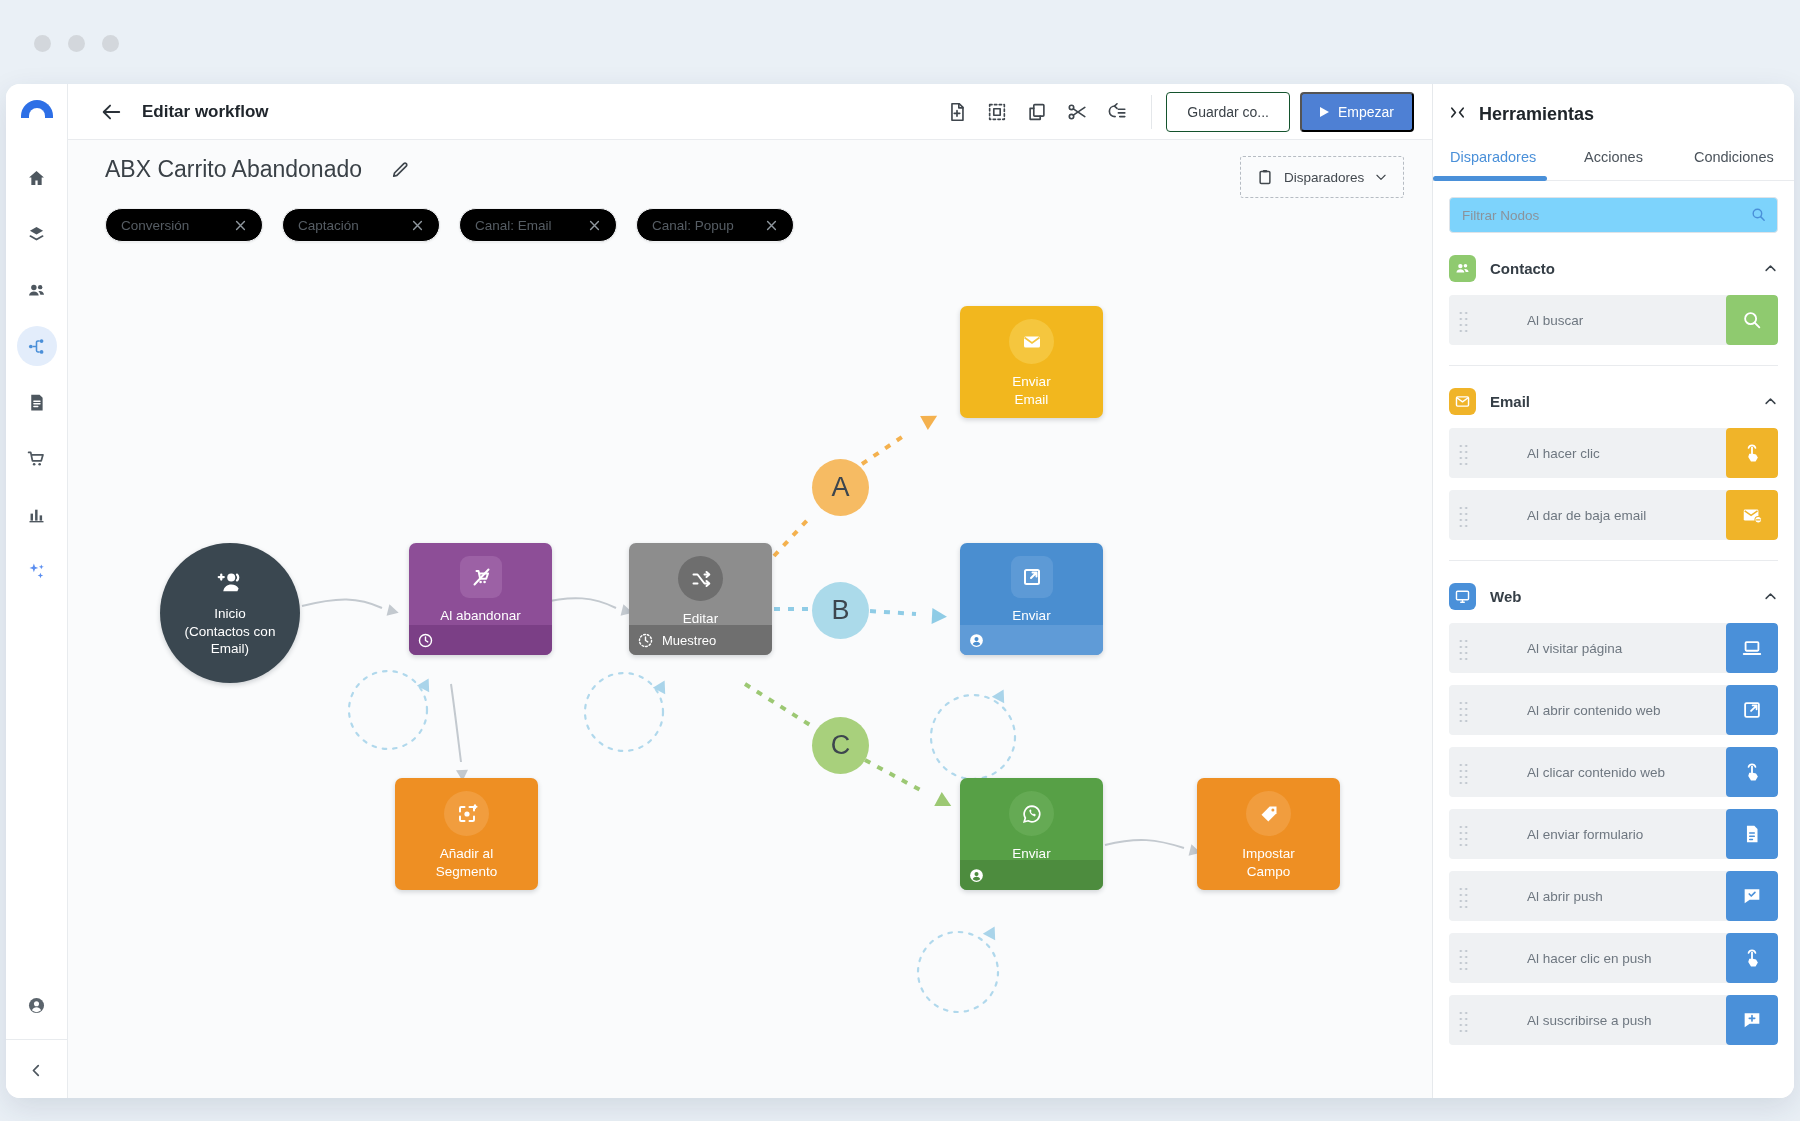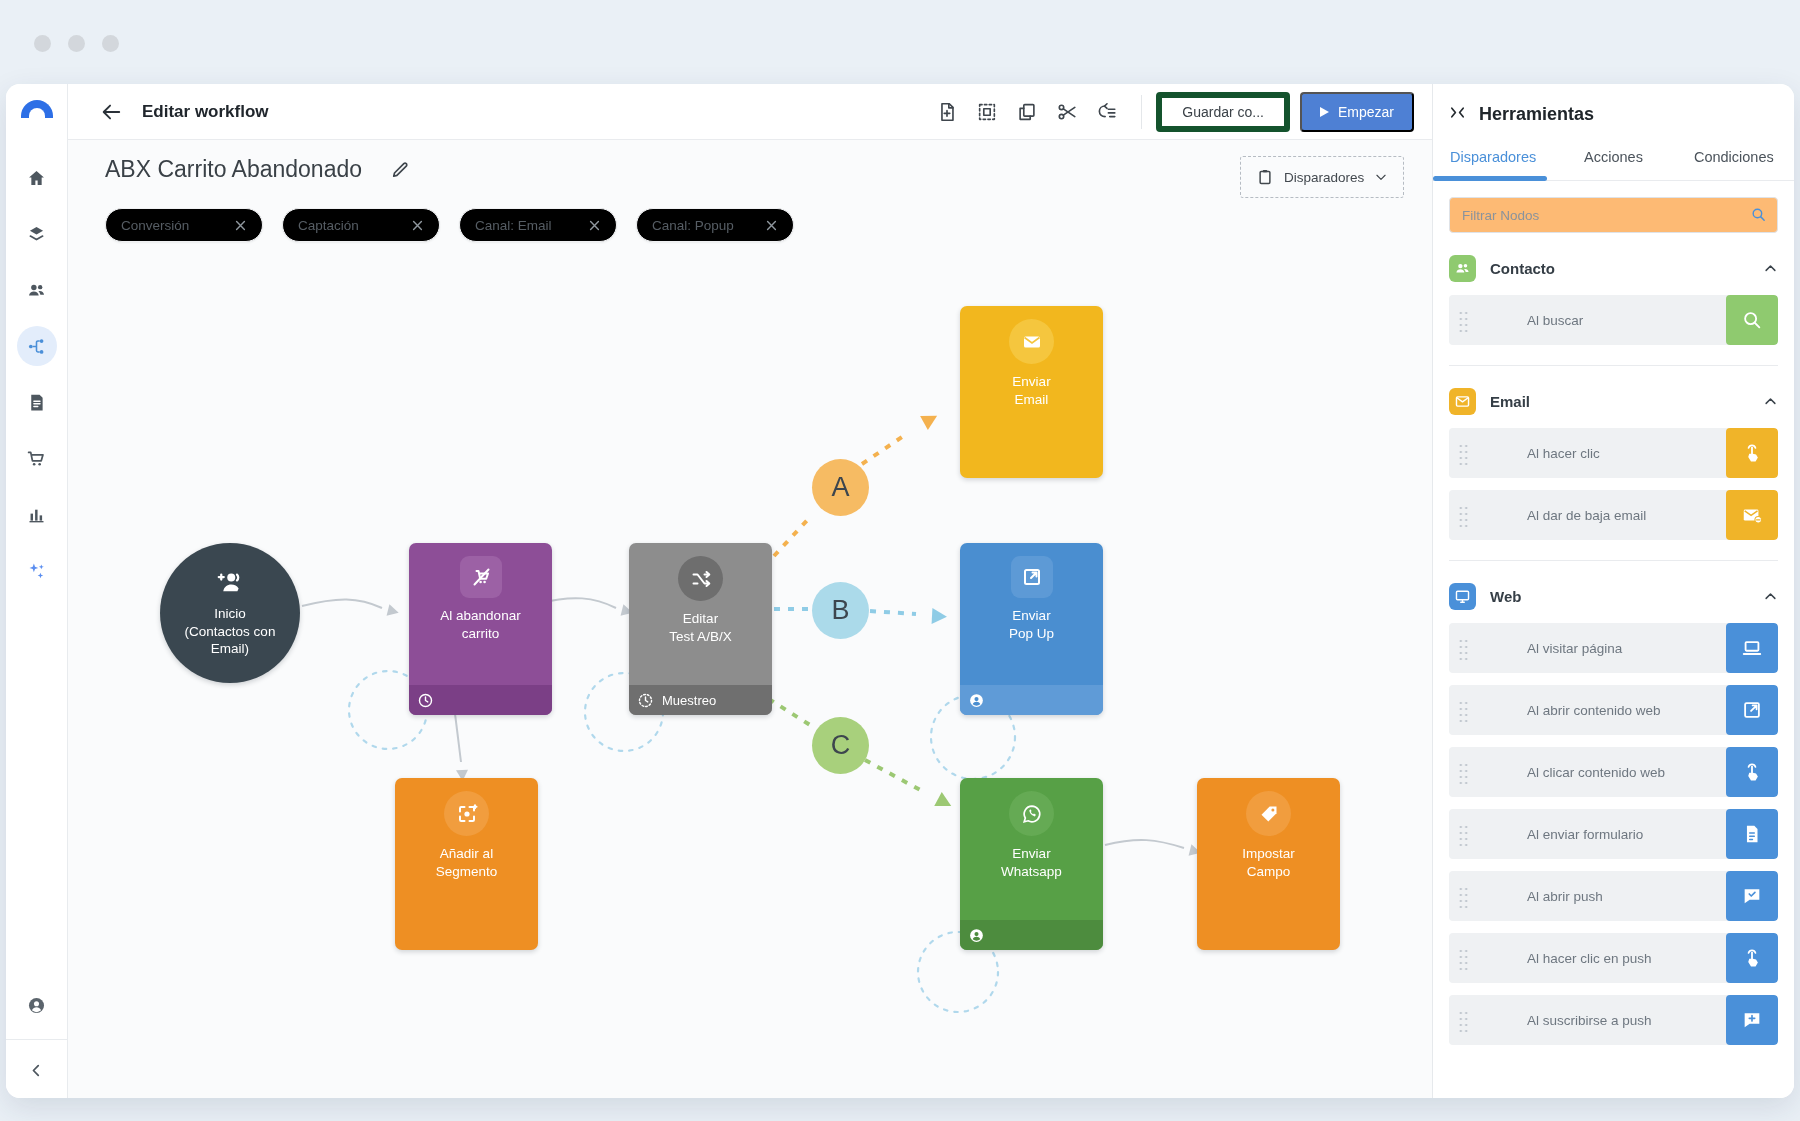--- a/index.html
+++ b/index.html
@@ -32,21 +32,21 @@
   
   .main { flex:1; min-width:0; display:flex; flex-direction:column; }
   .topbar { height:56px; border-bottom:1px solid #e9ebee; background:#fff; display:flex; align-items:center; padding:0 18px 0 26px; }
   .back-btn { width:34px; height:34px; display:flex; align-items:center; justify-content:center; color:#2a3138; margin-right:14px; cursor:pointer; }
   .back-btn svg { width:22px; height:22px; }
   .topbar-title { font-size:17px; font-weight:700; color:#20262c; }
   .topbar-spacer { flex:1; }
   .tool-btn { width:40px; height:40px; display:flex; align-items:center; justify-content:center; color:#3f464d; cursor:pointer; }
   .tool-btn svg { width:22px; height:22px; stroke-width:1.8; }
   .vdiv { width:1px; height:34px; background:#e4e7ea; margin:0 14px; }
-  .btn-secondary { height:40px; padding:0 20px; border:6px solid #14532d; border-radius:4px; background:#fff;
+  .btn-secondary { height:40px; padding:0 20px; border:1px solid #14532d; border-radius:4px; background:#fff;
                    font-size:14px; color:#3b4248; display:flex; align-items:center; cursor:pointer; }
   .btn-primary { height:40px; padding:0 18px; margin-left:10px; border-radius:4px; background:#4e80d4; color:#fff;
                  font-size:14px; display:flex; align-items:center; gap:9px; cursor:pointer; }
   .play-tri { width:0; height:0; border-left:9px solid #fff; border-top:5.5px solid transparent; border-bottom:5.5px solid transparent; }
 
   
   .canvas { position:relative; flex:1; background:#fafbfc; overflow:hidden; }
   .canvas-title-row { position:absolute; left:37px; top:16px; display:flex; align-items:center; gap:28px; }
   .canvas-title { font-size:23px; color:#3a4147; }
   .pencil-btn { color:#3f464d; cursor:pointer; display:flex; }
@@ -58,21 +58,21 @@
   .tag-close { color:#8f979e; display:flex; cursor:pointer; }
   .tag-close svg { width:13px; height:13px; stroke-width:2.2; }
   .clipboard-btn { position:absolute; left:1172px; top:16px; height:42px; padding:0 15px;
                    border:1px dashed #b6bcc3; border-radius:3px; display:flex; align-items:center; gap:10px;
                    font-size:13.5px; color:#42484e; cursor:pointer; }
   .clipboard-btn svg { width:18px; height:18px; }
 
   .wires { position:absolute; left:0; top:0; pointer-events:none; }
 
   
-  .node { position:absolute; width:143px; height:172px; border-radius:7px; color:#fff; text-align:center;
+  .node { position:absolute; width:143px; height:112px; border-radius:7px; color:#fff; text-align:center;
           box-shadow:0 2px 5px rgba(30,40,50,.18); cursor:pointer; }
   .node-chip { margin:13px auto 9px; width:45px; height:45px; display:flex; align-items:center; justify-content:center; color:#fff; }
   .node-chip svg { width:24px; height:24px; }
   .chip-round { border-radius:50%; }
   .chip-square { width:42px; height:42px; border-radius:9px; }
   .node-label { font-size:13.5px; line-height:1.3; white-space:pre-line; }
   .node-footer { position:absolute; bottom:0; left:0; right:0; height:30px; border-radius:0 0 7px 7px;
                  display:flex; align-items:center; padding:0 8px; gap:8px; font-size:13px; color:#fff; }
   .node-footer svg { width:17px; height:17px; }
 
@@ -99,21 +99,21 @@
   .collapse-icon { color:#262c31; display:flex; cursor:pointer; }
   .collapse-icon svg { width:17px; height:17px; stroke-width:2.4; }
   .p-title { font-size:18px; font-weight:700; color:#20262b; }
   .p-tabs { display:flex; border-bottom:1px solid #e9ebee; }
   .tab { flex:1; text-align:center; padding:12px 0 15px; font-size:14.5px; color:#4b535b; position:relative; cursor:pointer; }
   .tab.active { color:#4a90d9; }
   .tab.active::after { content:""; position:absolute; left:0; right:6px; bottom:-1px; height:5px; border-radius:3px; background:#4a90d9; }
   .p-body { flex:1; padding:16px 16px 0; overflow:hidden; }
   .filter-wrap { position:relative; }
   .filter-input { width:100%; height:36px; border:1px solid #dfe3e8; border-radius:4px; padding:0 38px 0 12px;
-                  font-size:13.5px; color:#3b4248; font-family:"Liberation Sans",sans-serif; background:#fdba74; }
+                  font-size:13.5px; color:#3b4248; font-family:"Liberation Sans",sans-serif; background:#7dd3fc; }
   .filter-input::placeholder { color:#8a939c; }
   .filter-search { position:absolute; right:11px; top:9px; color:#4a90d9; }
   .filter-search svg { width:17px; height:17px; }
   .p-sec { display:flex; align-items:center; gap:14px; margin:22px 0 13px; cursor:pointer; }
   .sec-chip { width:27px; height:27px; border-radius:6px; display:flex; align-items:center; justify-content:center; color:#fff; }
   .sec-chip svg { width:17px; height:17px; }
   .sec-title { flex:1; font-size:15px; font-weight:700; color:#353e46; }
   .sec-chevron { color:#39424a; display:flex; }
   .sec-chevron svg { width:15px; height:15px; stroke-width:2.4; }
   .c-green { background:#8fca6f; } .c-yellow { background:#f0b429; } .c-blue { background:#4a90d9; }

